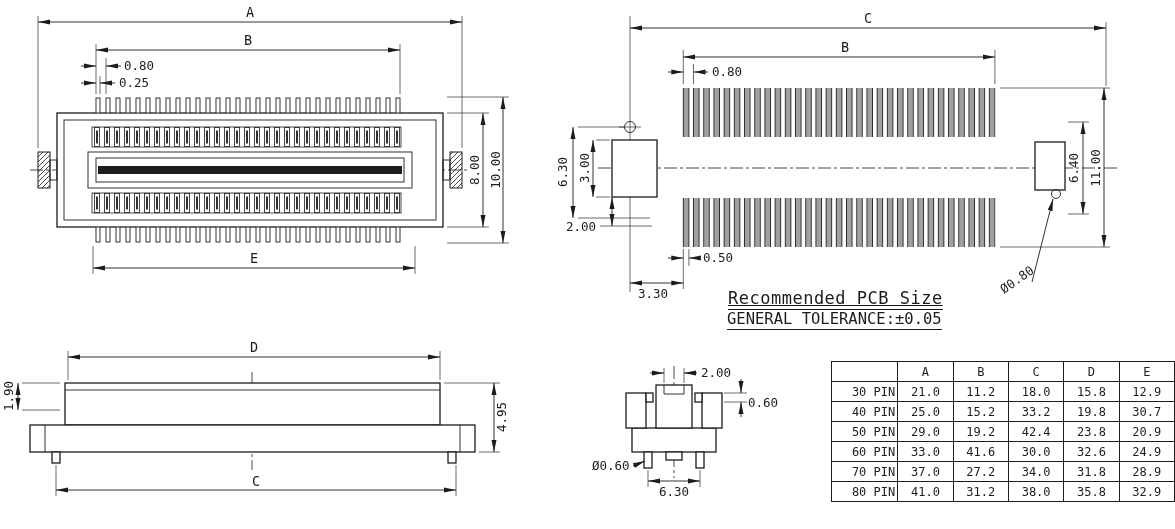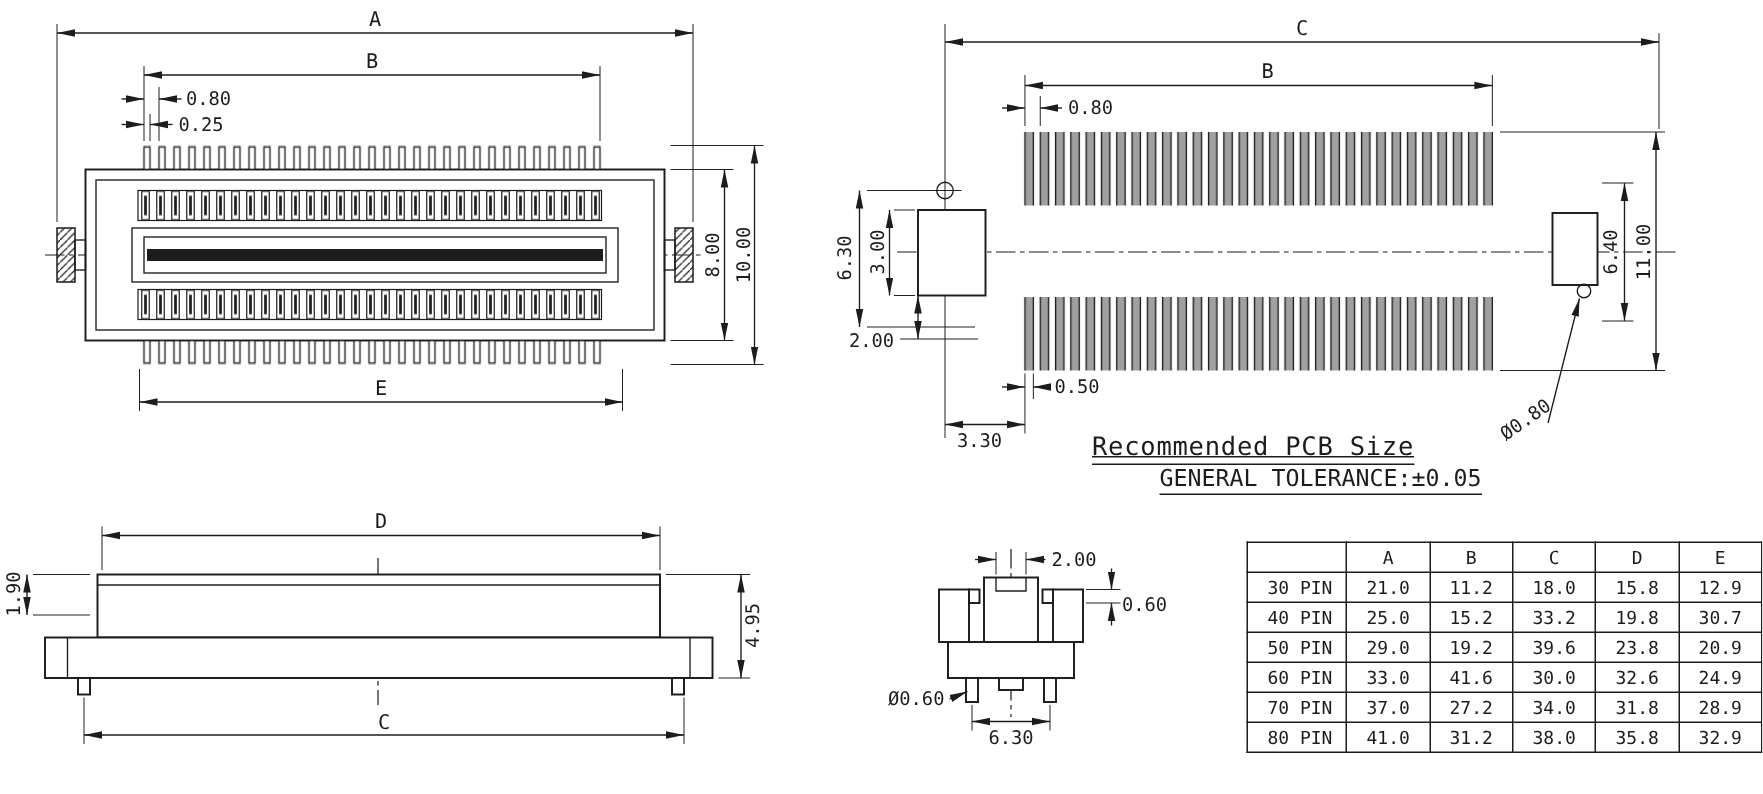--- a/index.html
+++ b/index.html
@@ -9,27 +9,27 @@
   svg text.big{font-size:13.5px;}
   .ol{fill:#ffffff;stroke:#1c1c1c;stroke-width:1.3;}
   .ol2{fill:none;stroke:#1c1c1c;stroke-width:0.9;}
   .ext{fill:none;stroke:#1c1c1c;stroke-width:0.65;}
   .dl{fill:none;stroke:#1c1c1c;stroke-width:0.9;}
   .cl{fill:none;stroke:#1c1c1c;stroke-width:0.8;stroke-dasharray:13 3 3 3;}
   .ink{fill:#1c1c1c;}
   .note-title{position:absolute;left:728px;top:288px;font-size:17px;letter-spacing:.5px;
               border-bottom:1.5px solid #1c1c1c;padding-bottom:1px;text-decoration:underline;}
   .note-tol{position:absolute;left:727px;top:310px;font-size:15.5px;
-            border-bottom:1.5px solid #1c1c1c;padding-bottom:1px;margin-left:46px;}
+            border-bottom:1.5px solid #1c1c1c;padding-bottom:1px;}
   table.pcb-table{position:absolute;left:831px;top:361px;border-collapse:collapse;
                   font-size:12px;color:#1c1c1c;}
   table.pcb-table th,table.pcb-table td{border:1px solid #1c1c1c;height:19px;
       text-align:center;font-weight:normal;padding:0 2px;}
   table.pcb-table{border:1.5px solid #1c1c1c;}
-  table.pcb-table .c0{width:60px;text-align:center;padding-left:6px;margin-left:12px;}
+  table.pcb-table .c0{width:60px;text-align:right;padding-left:6px;margin-left:12px;}
   table.pcb-table .cv{width:52px;}
 </style>
 </head>
 <body>
 
 <div class="canvas">
 
 <svg viewBox="0 0 1175 529" width="1175" height="529">
   <defs>
     <marker id="arr" viewBox="0 0 12 6" refX="12" refY="3" markerWidth="12" markerHeight="6" orient="auto-start-reverse" markerUnits="userSpaceOnUse">
@@ -295,21 +295,21 @@
       <td class="cv">25.0</td>
       <td class="cv">15.2</td>
       <td class="cv">33.2</td>
       <td class="cv">19.8</td>
       <td class="cv">30.7</td>
     </tr>
     <tr>
       <td class="c0">50 PIN</td>
       <td class="cv">29.0</td>
       <td class="cv">19.2</td>
-      <td class="cv">39.6</td>
+      <td class="cv">42.4</td>
       <td class="cv">23.8</td>
       <td class="cv">20.9</td>
     </tr>
     <tr>
       <td class="c0">60 PIN</td>
       <td class="cv">33.0</td>
       <td class="cv">41.6</td>
       <td class="cv">30.0</td>
       <td class="cv">32.6</td>
       <td class="cv">24.9</td>

